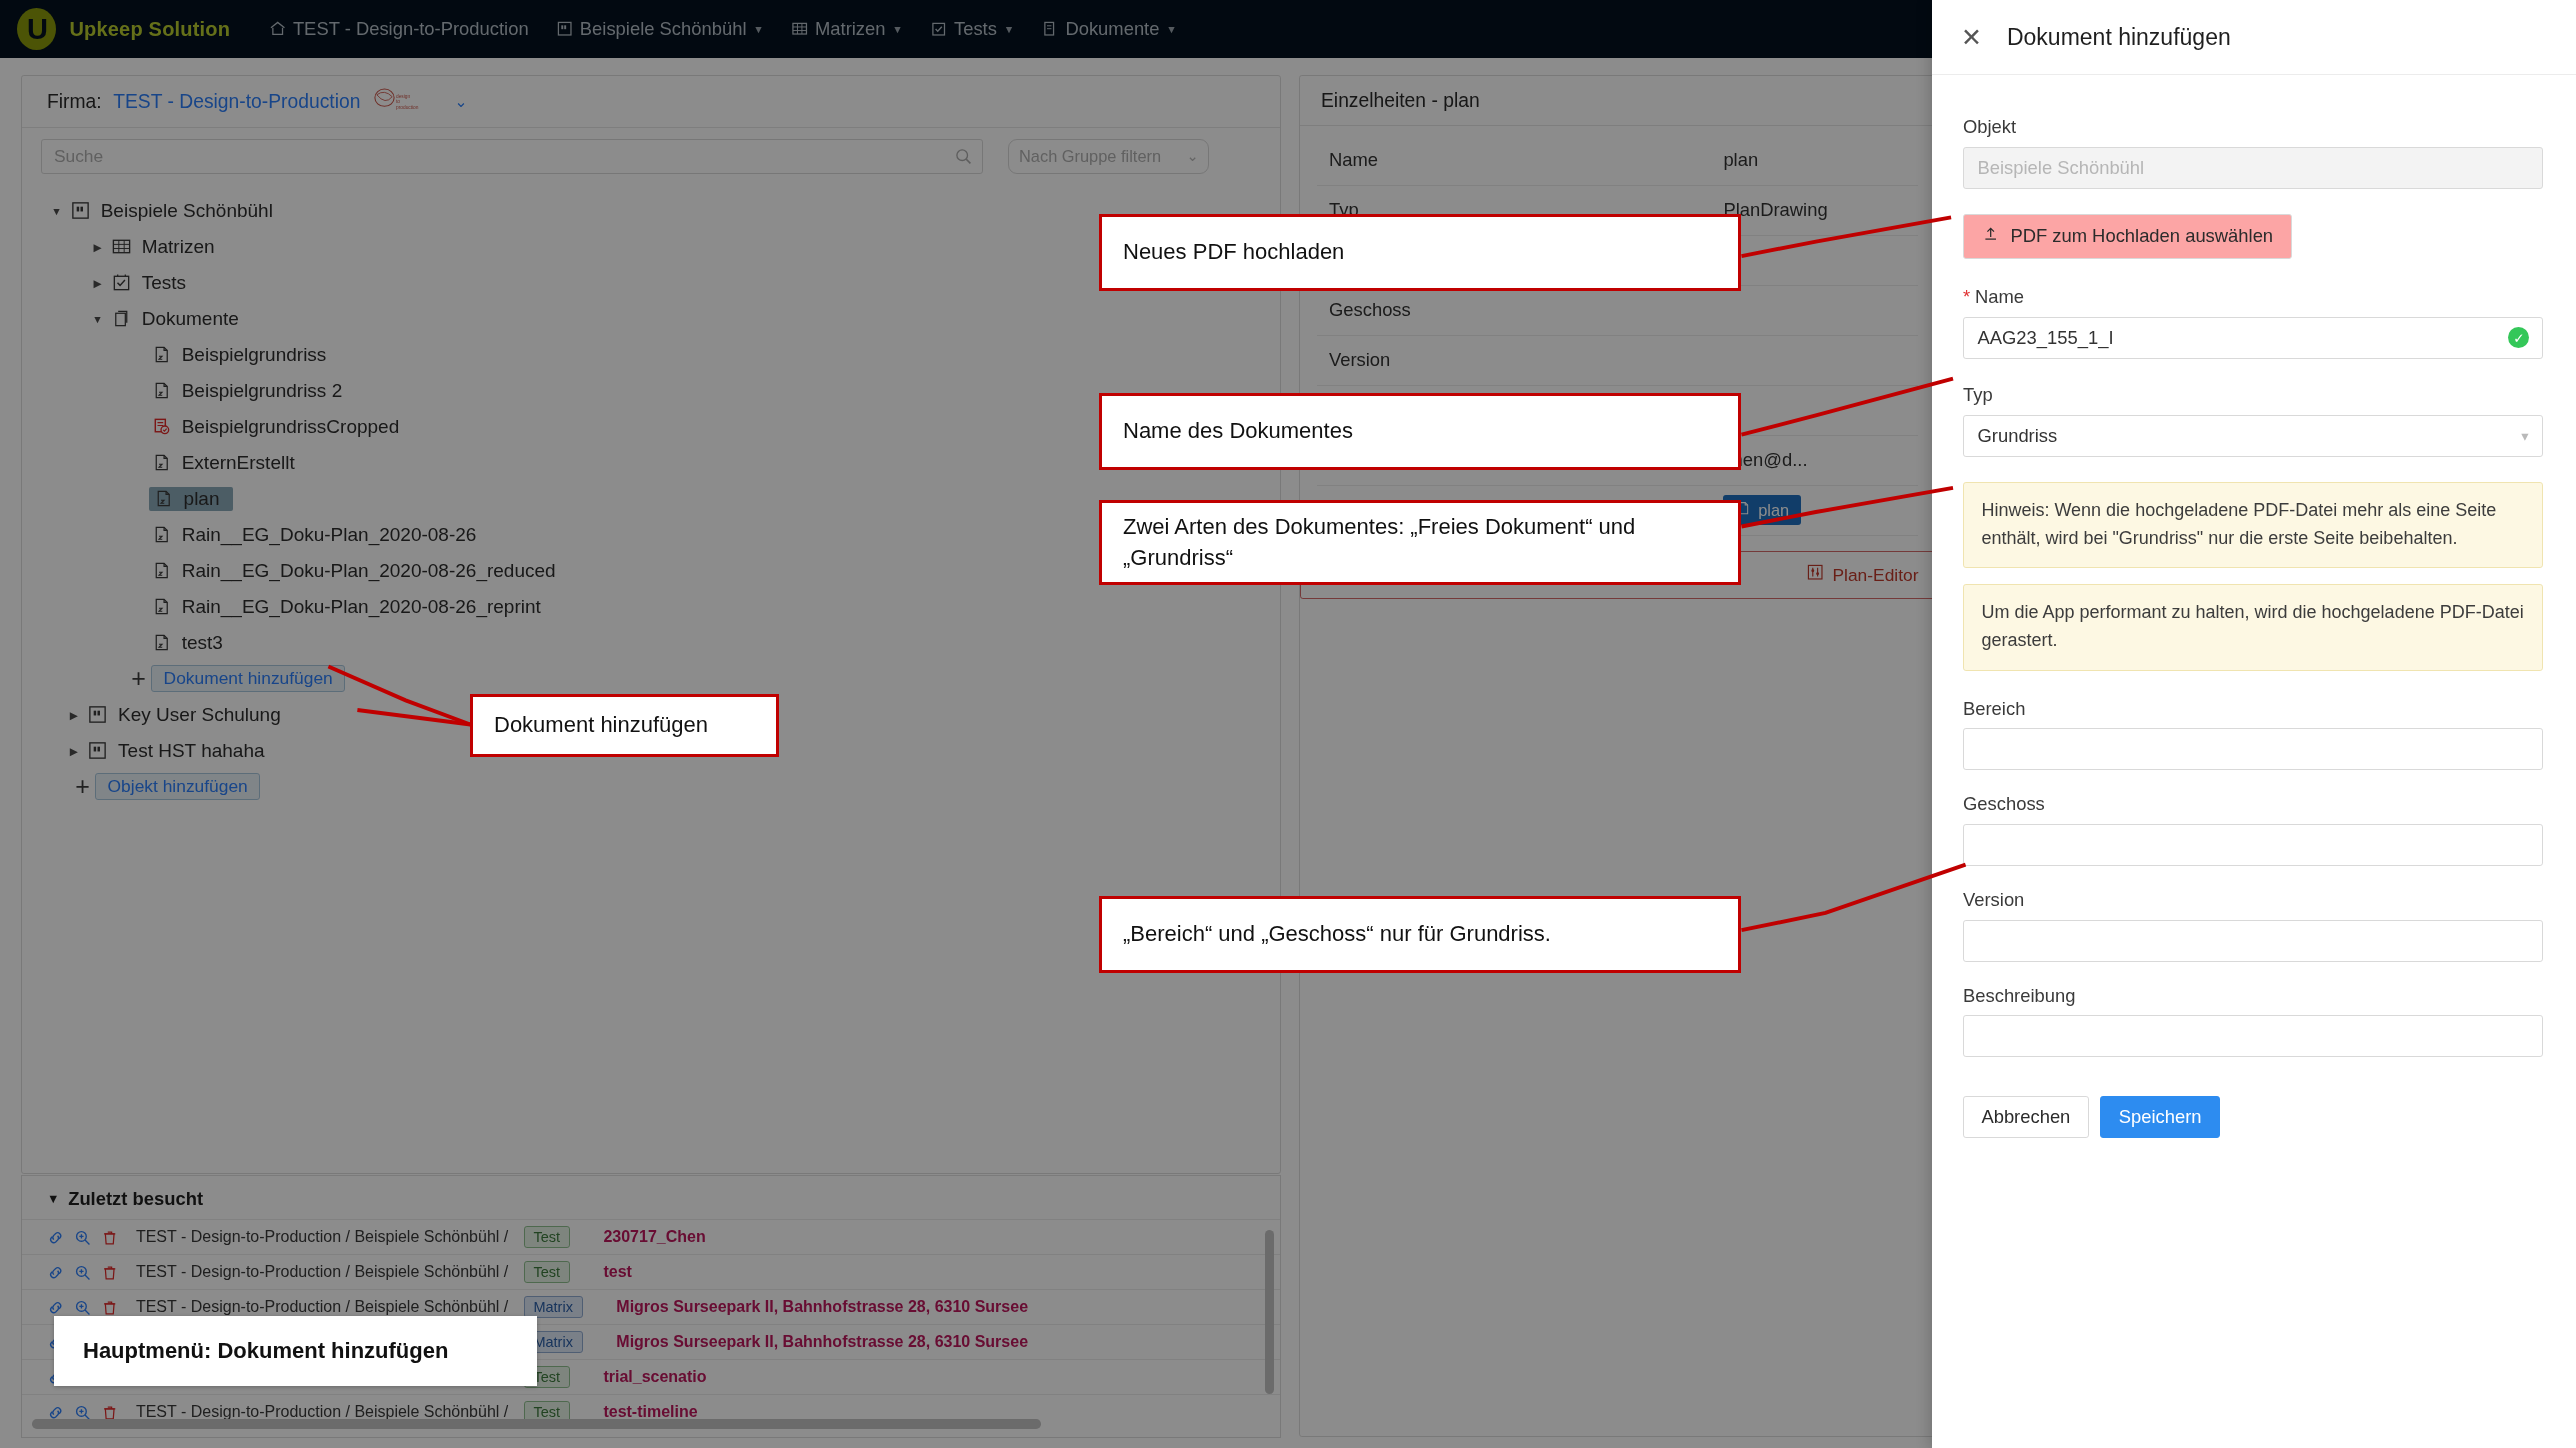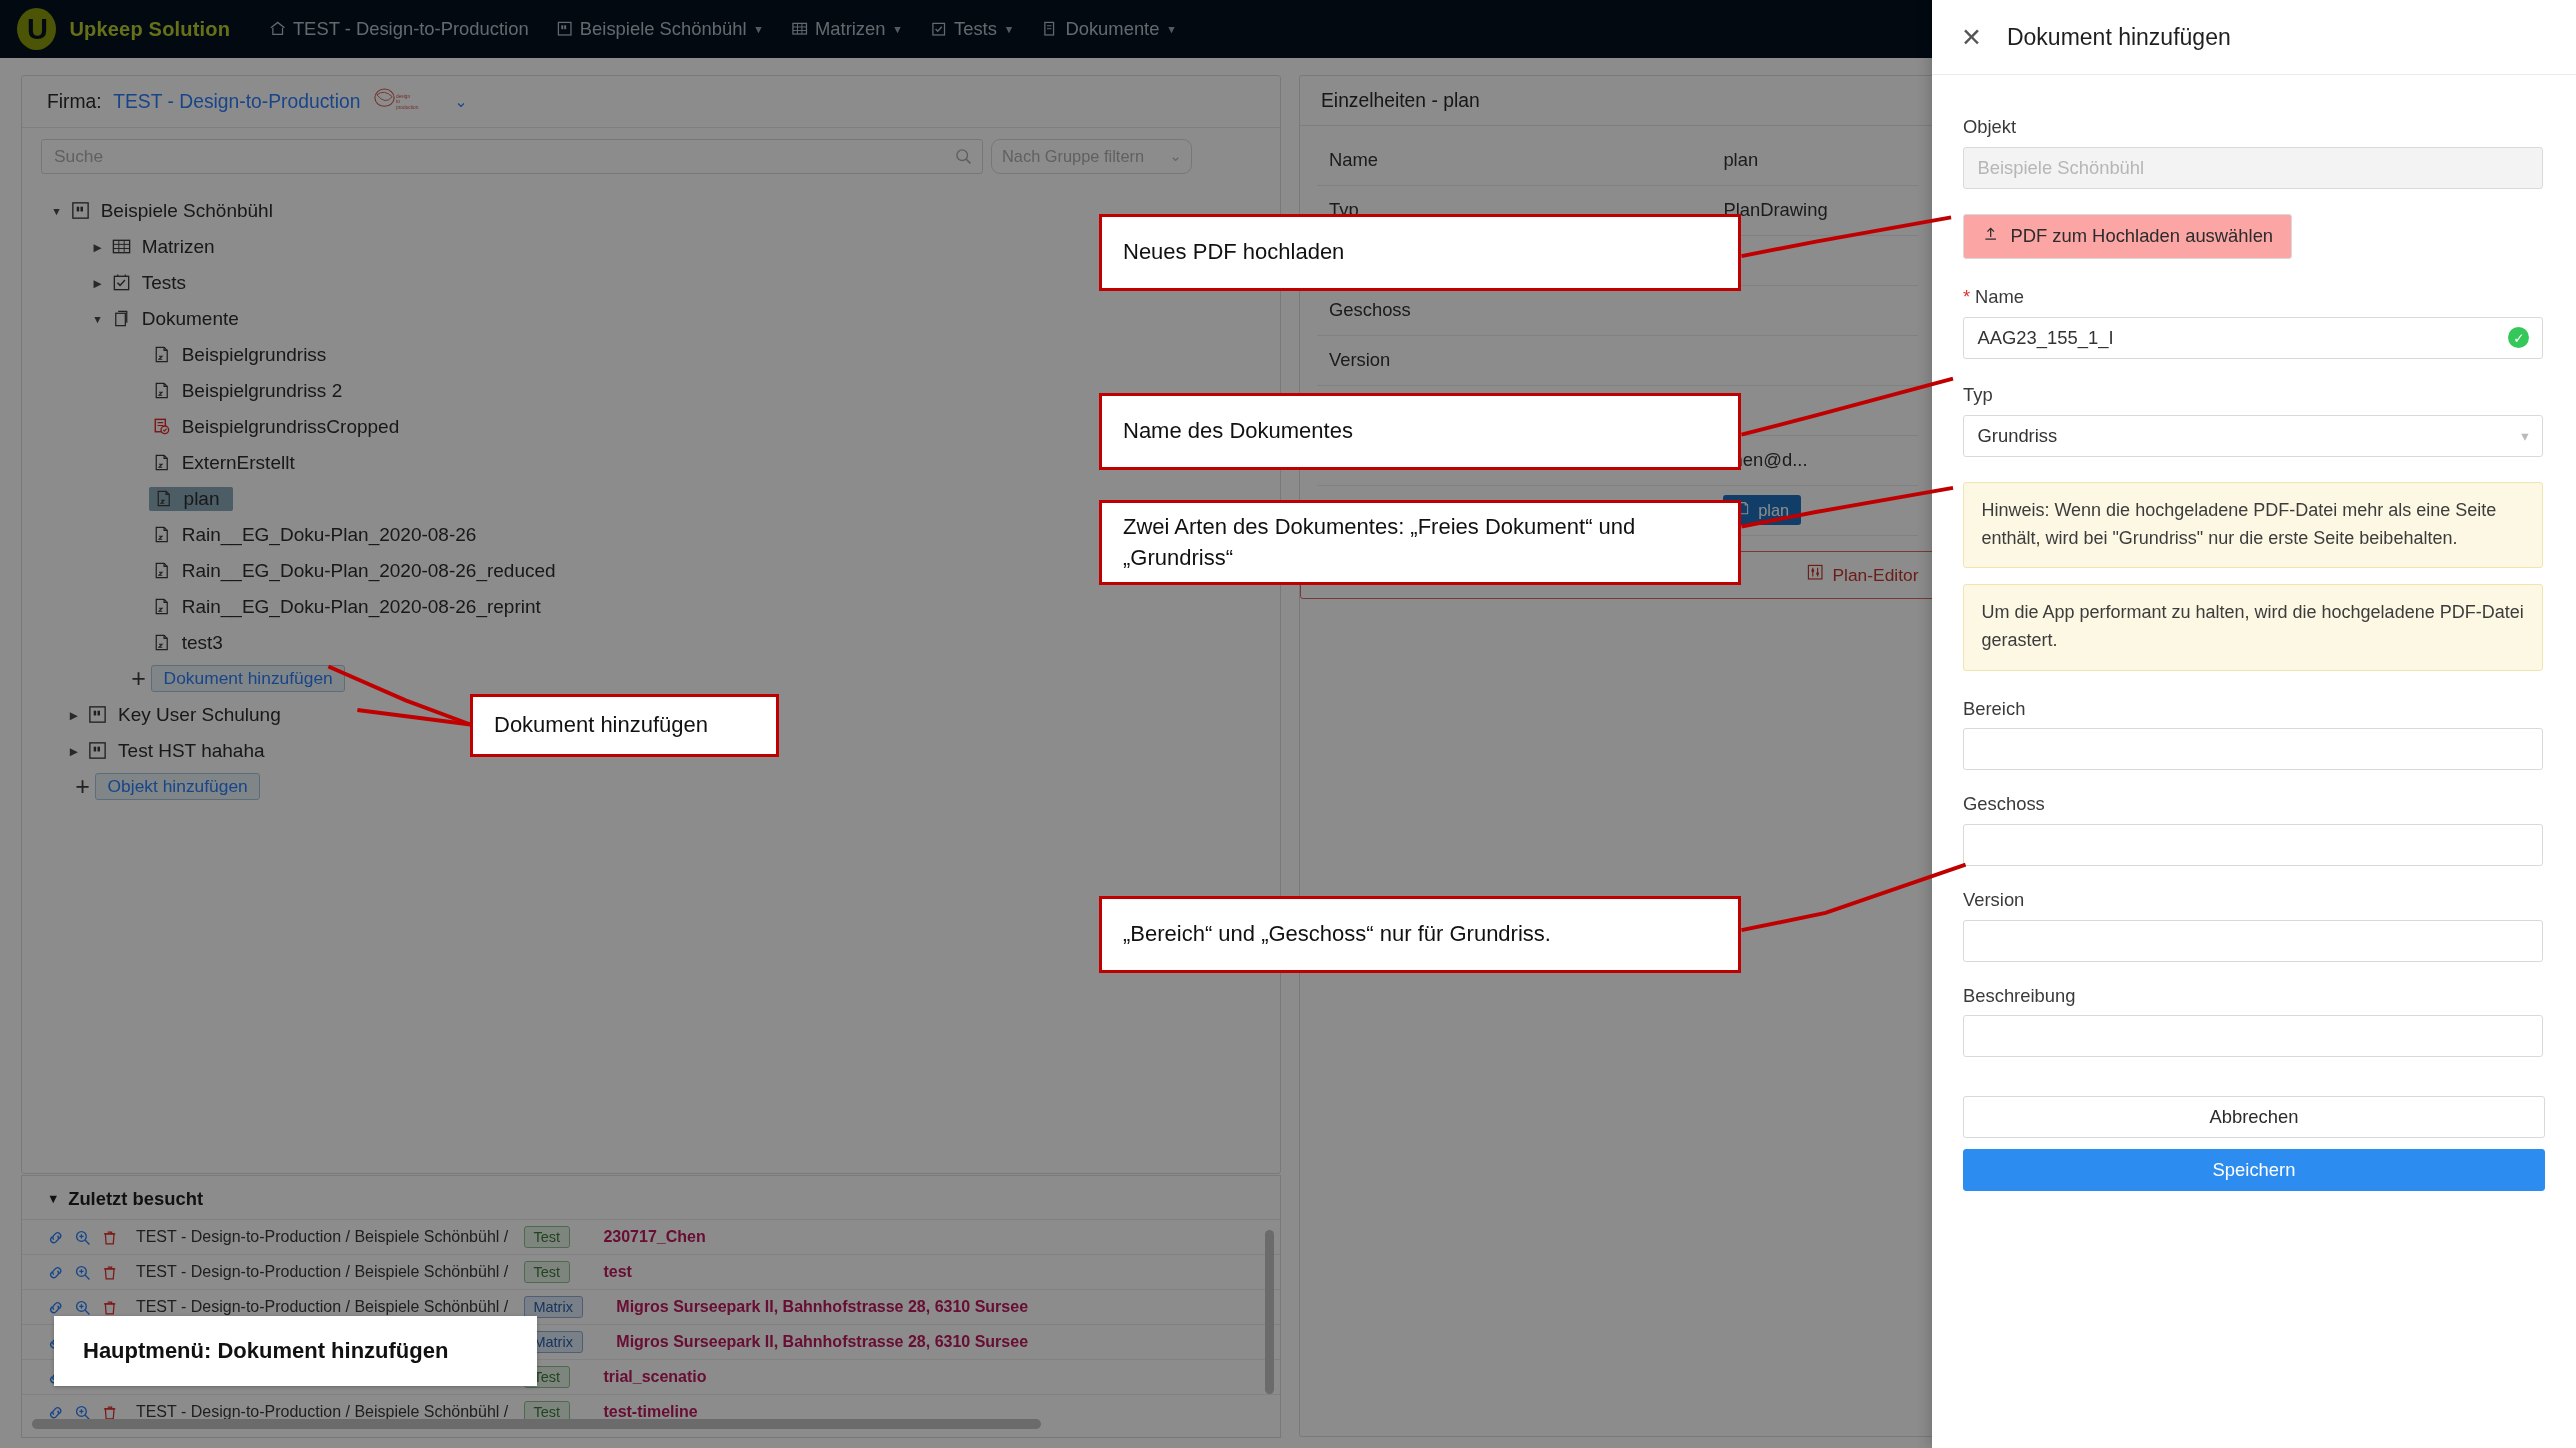--- a/index.html
+++ b/index.html
@@ -62,21 +62,21 @@
     border-bottom: 1px solid #e6e6e6; gap: 11.6px;
   }
   .firma-label { font-size: 19.3px; color:#2b2b2b; }
   .firma-value { font-size: 19.3px; color:#2d7ff9; }
   .firma-logo {
     width: 50px; height: 33px; position: relative; opacity:.85;
   }
   .firma-logo .scribble { position:absolute; left:0; top:0; }
   .firma-caret { color:#2d7ff9; font-size: 15.5px; margin-left: 21px; }
 
-  .searchrow { display:flex; gap: 8px; padding: 10.6px 19.3px 8.7px 19.3px; }
+  .searchrow { display:flex; gap: 25px; padding: 10.6px 19.3px 8.7px 19.3px; }
   .searchbox {
     position: relative; width: 942px; height: 35px;
     border:1px solid #d9d9d9; border-radius: 2.9px; background:#fff;
   }
   .searchbox input {
     width:100%; height:100%; border:0; outline:none; background:transparent;
     padding: 0 33px 0 11.6px; font-size: 17.4px; color:#333;
     font-family: "Liberation Sans", sans-serif;
   }
   .searchbox input::placeholder { color:#b0b0b0; }
@@ -200,21 +200,21 @@
   .upload-btn {
     display:inline-flex; align-items:center; gap:10.6px;
     border:1px solid #d9d9d9; border-radius:2.9px; background:#fca5a5;
     padding: 10.6px 18.4px; font-size: 18.4px; color:#2b2b2b; cursor:pointer;
   }
   .notice {
     background:#fdf8e3; border:1px solid #f0e4b0; border-radius:2.9px;
     padding: 14.5px 17.4px; font-size: 18px; color:#3c3c3c; line-height:1.55;
     width: 580px;
   }
-  .btnrow { display:flex; gap: 11.6px; padding: 0 31px; margin-top: 39px; flex-direction: column; }
+  .btnrow { display:flex; gap: 11.6px; padding: 0 31px; margin-top: 39px; }
   .btn {
     font-size: 18.4px; padding: 8.7px 17.4px; border-radius:2.9px; cursor:pointer;
     border:1px solid #d9d9d9; background:#fff; color:#2b2b2b;
     font-family: "Liberation Sans", sans-serif;
   }
   .btn.primary { background:#2d8cf0; border-color:#2d8cf0; color:#fff; }
 
   
   .anno {
     position:absolute; z-index: 80; background:#fff;

